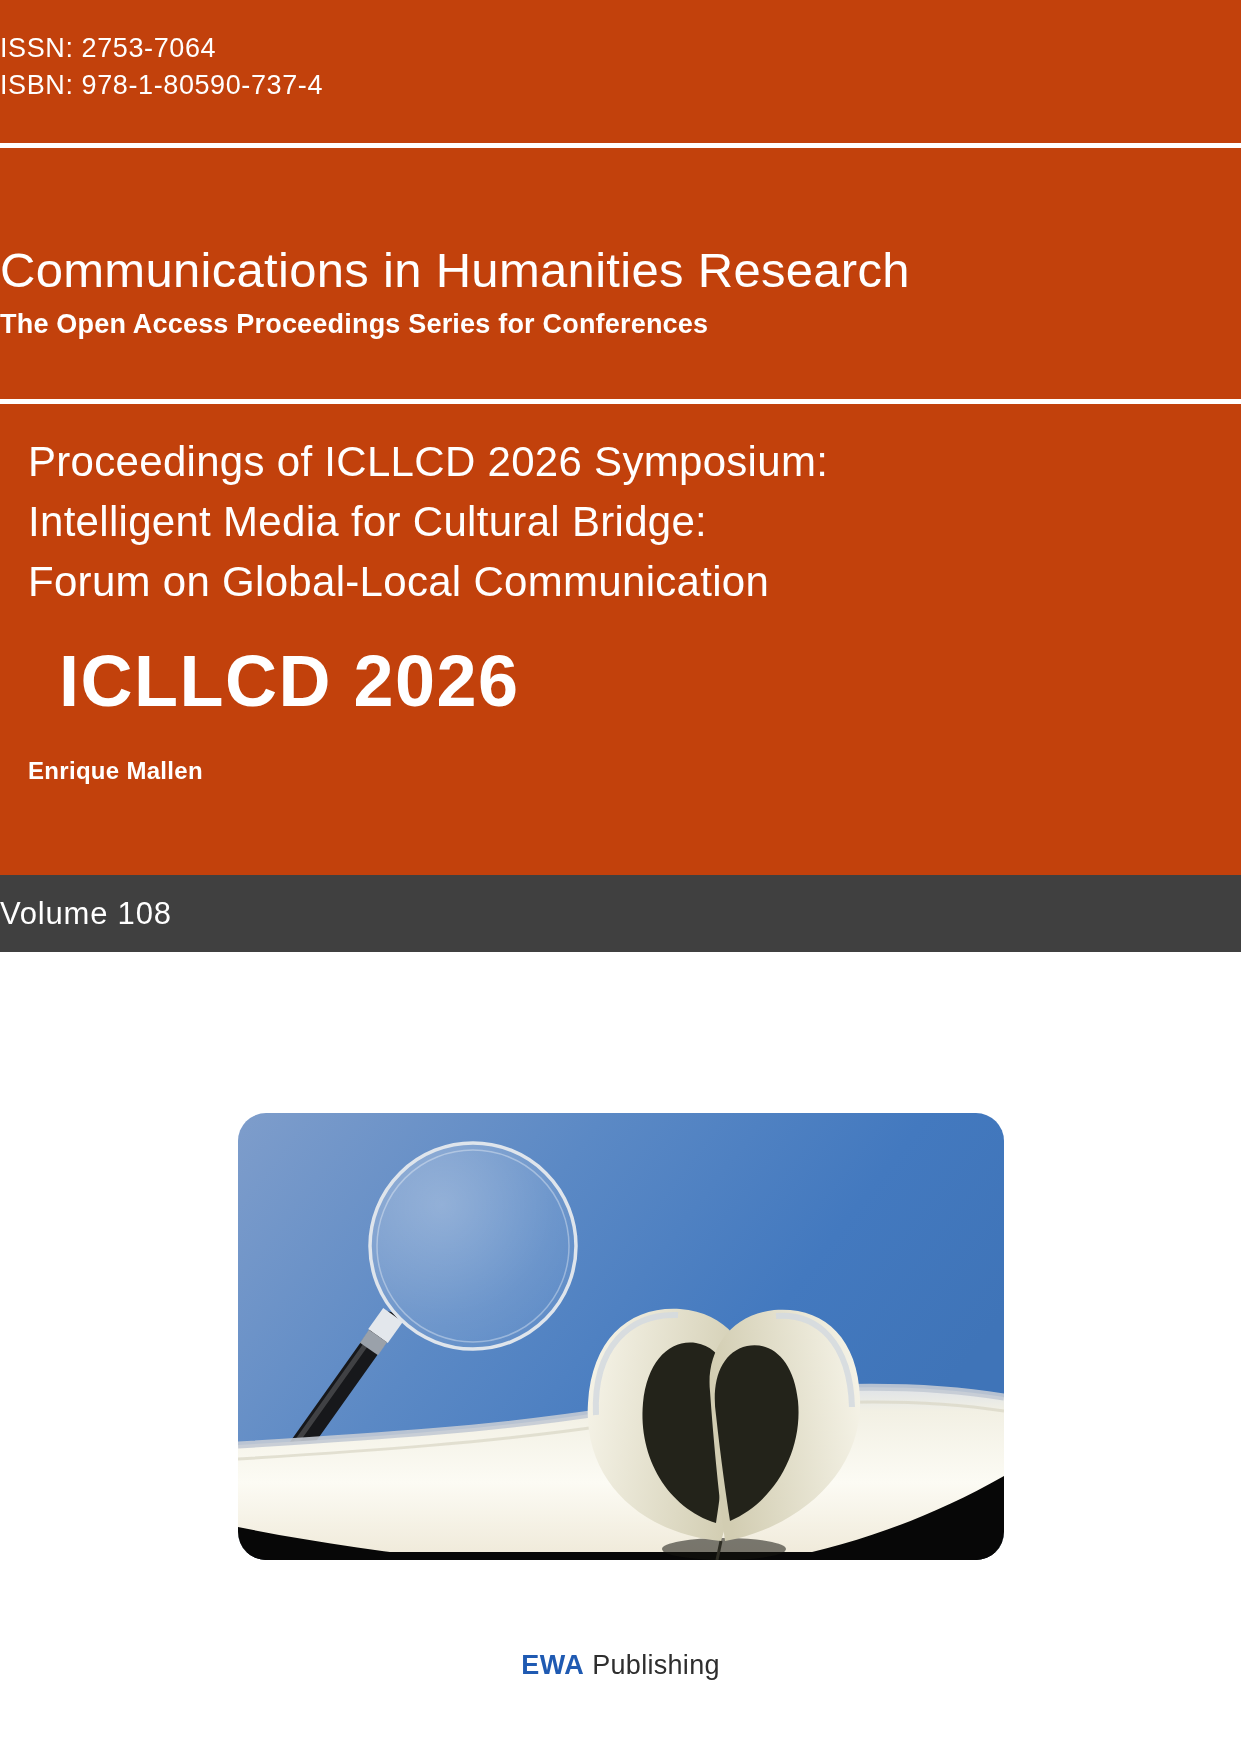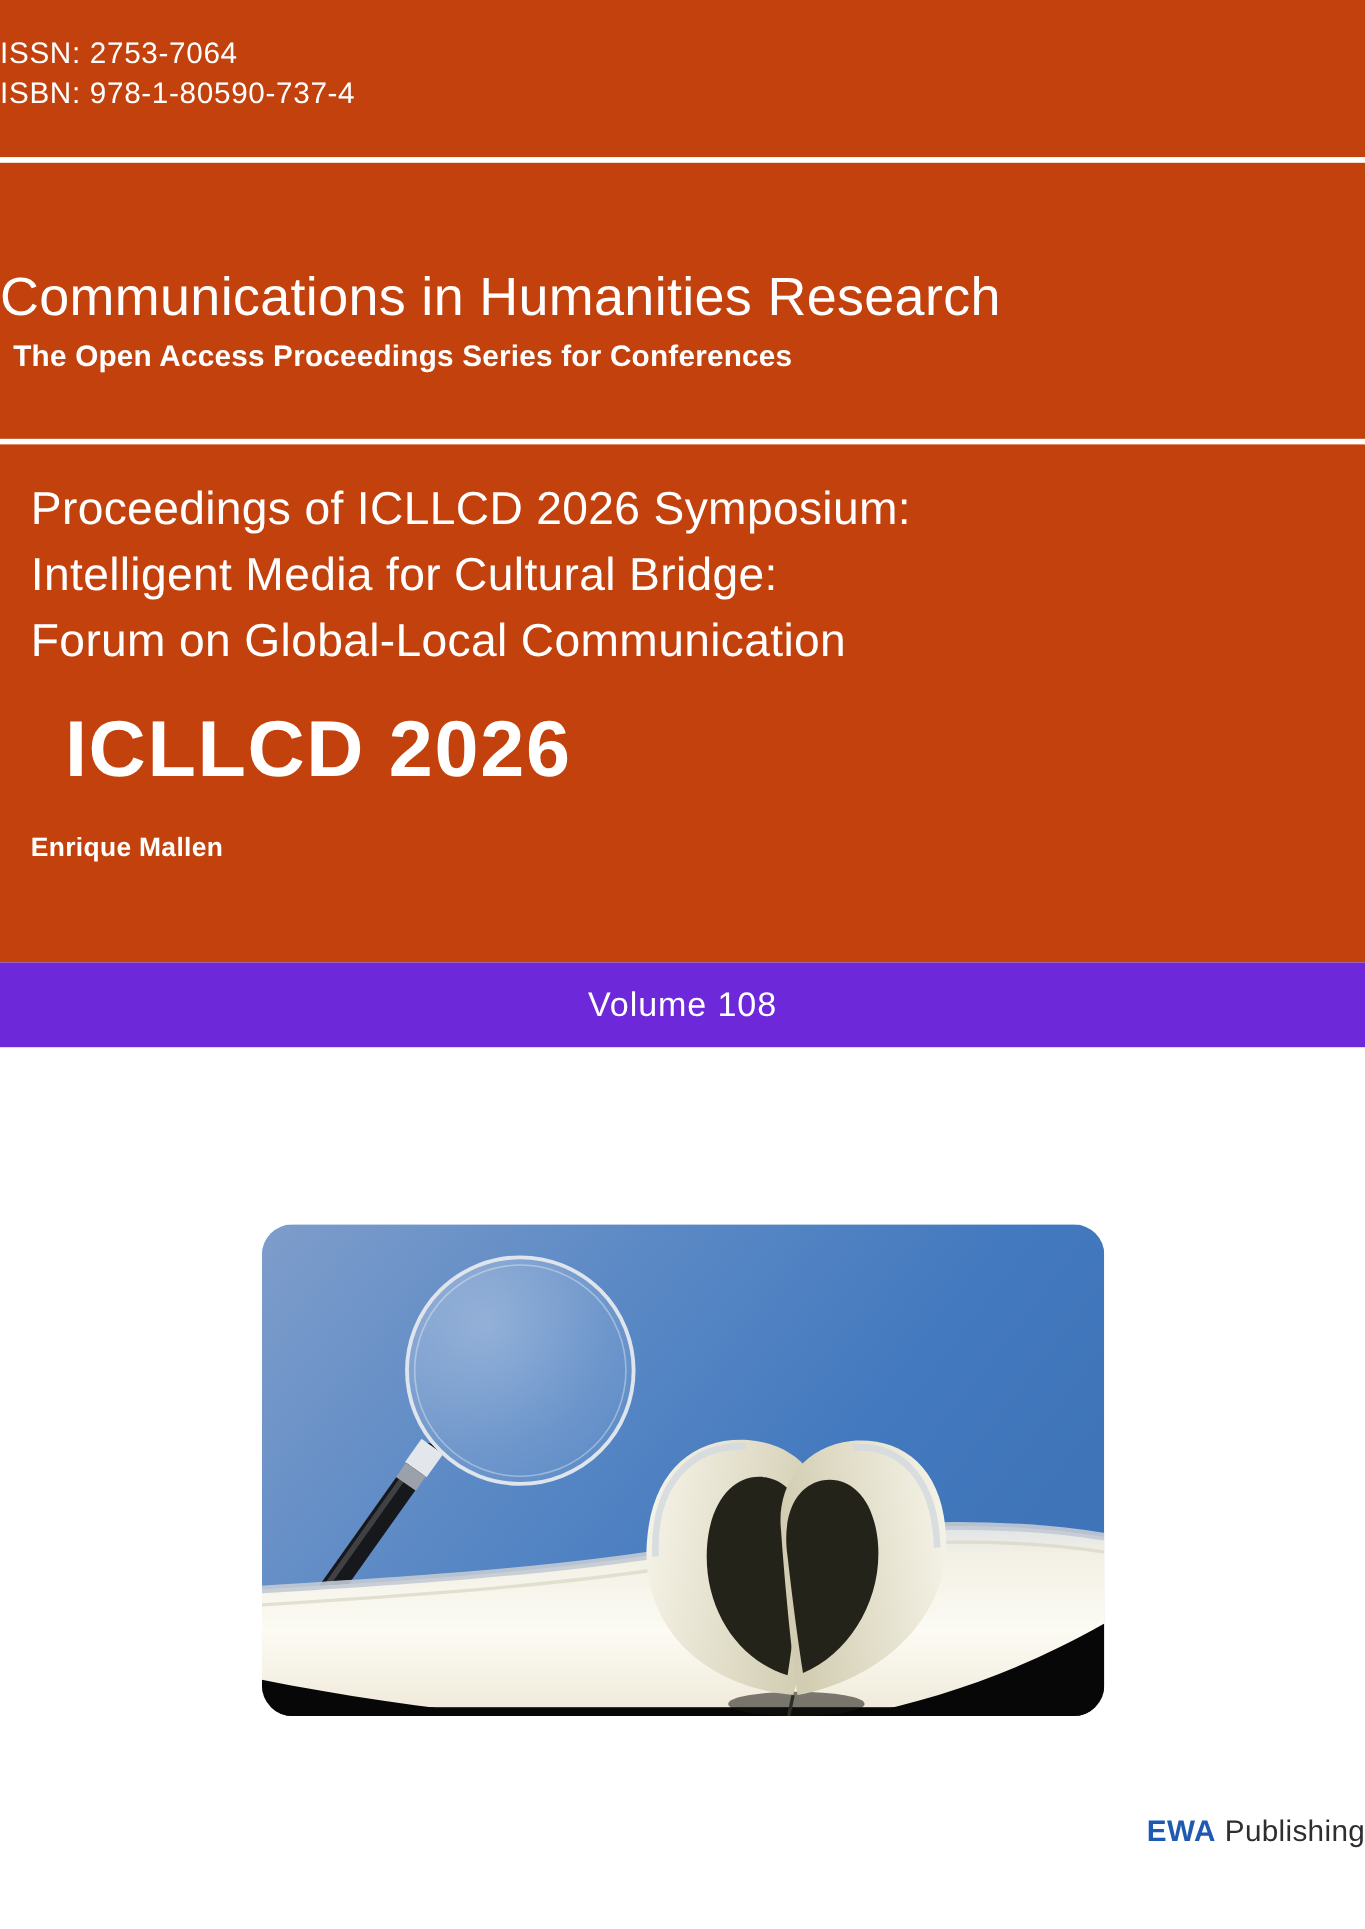--- a/index.html
+++ b/index.html
@@ -36,21 +36,20 @@
     font-weight: 400;
     line-height: 52px;
     letter-spacing: 0.3px;
   }
   .series-subtitle {
     font-size: 27px;
     font-weight: 600;
     line-height: 40px;
     margin-top: 8px;
     letter-spacing: 0.2px;
-    padding-left: 12px;
   }
   .band-proceedings {
     height: 471px;
     padding-top: 28px;
     padding-left: 28px;
   }
   .proc-title-line {
     font-size: 42px;
     font-weight: 500;
     line-height: 60px;
@@ -66,40 +65,39 @@
   }
   .proc-editor {
     font-size: 24px;
     font-weight: 700;
     line-height: 30px;
     margin-top: 32px;
     letter-spacing: 0.3px;
   }
   .band-volume {
     height: 77px;
-    background: #6d28d9;
+    background: #404040;
     color: #ffffff;
     display: flex;
     align-items: center;
-    justify-content: center;
     font-size: 31px;
     font-weight: 300;
     letter-spacing: 0.8px;
   }
   .cover-photo-frame {
     width: 766px;
     height: 447px;
     margin: 161px auto 0 auto;
     border-radius: 28px;
     overflow: hidden;
   }
   .cover-photo-frame svg { display: block; }
   .publisher-logo {
     margin-top: 88px;
-    text-align: right;
+    text-align: center;
     font-size: 27px;
     line-height: 34px;
     white-space: nowrap;
   }
   .publisher-logo .brand {
     color: #1f5ab2;
     font-weight: 700;
     letter-spacing: 0.5px;
   }
   .publisher-logo .suffix {

